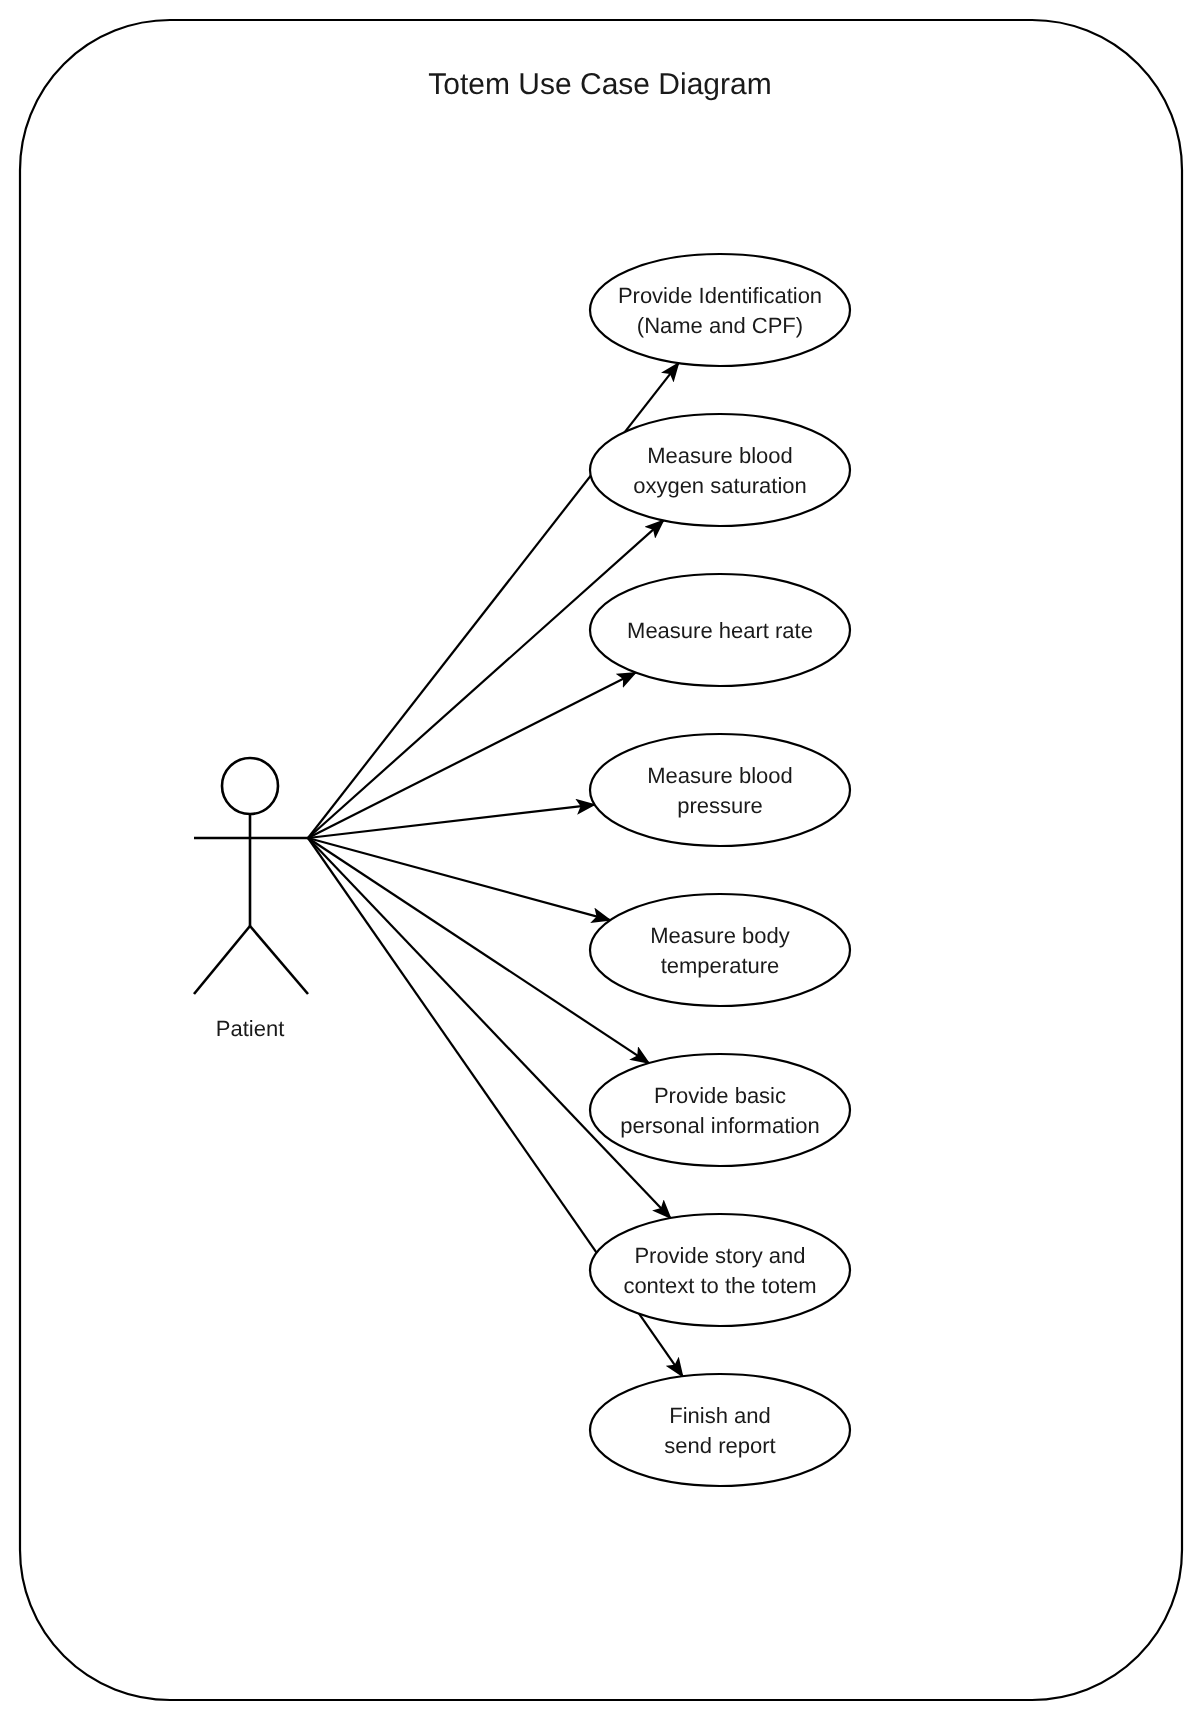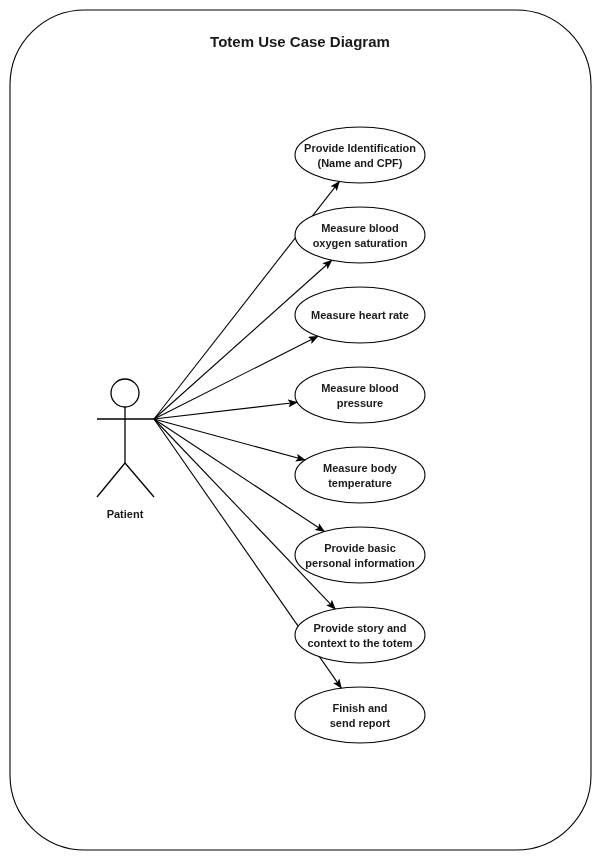--- a/index.html
+++ b/index.html
@@ -11,21 +11,20 @@
     width: 601px;
     height: 862px;
     font-family: "Liberation Sans", sans-serif;
     color: #000000;
     overflow: hidden;
   }
   #diagram-root {
     position: relative;
     width: 601px;
     height: 862px;
-    font-weight: bold;
   }
   #diagram-svg {
     position: absolute;
     top: 0;
     left: 0;
     width: 601px;
     height: 862px;
     display: block;
   }
   .frame-rect {

